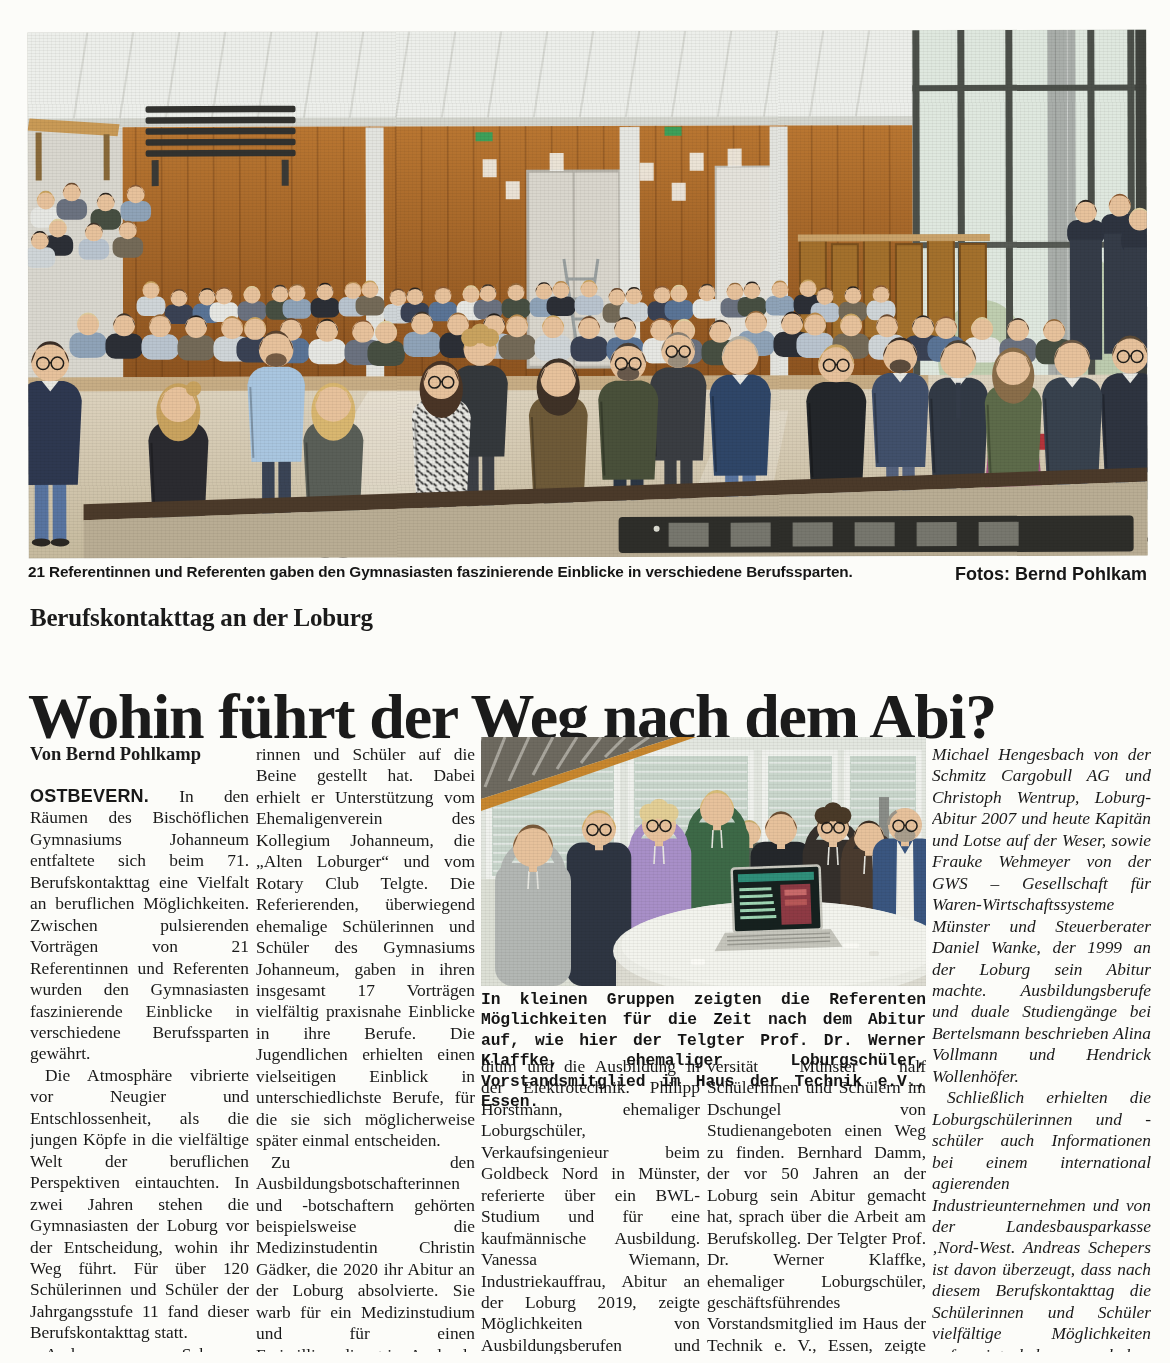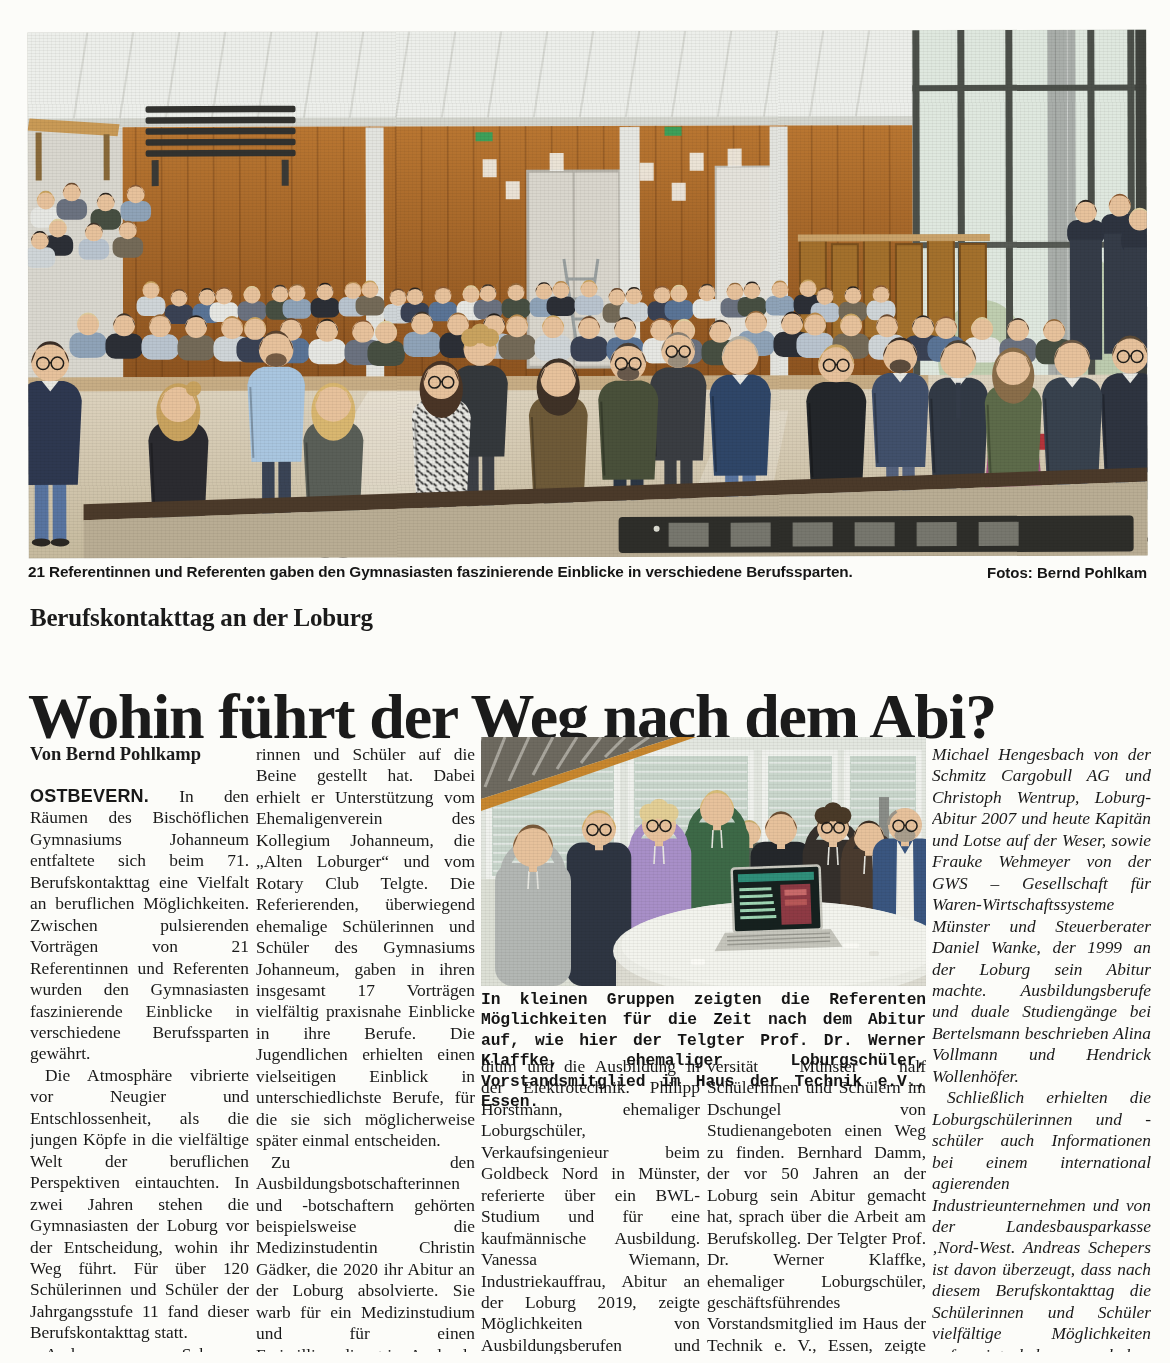--- a/index.html
+++ b/index.html
@@ -12,21 +12,21 @@
   .photo-mid{left:481px;top:737px;width:445px;height:249px;}
   .grain{position:absolute;inset:0;pointer-events:none;
     background-image:repeating-linear-gradient(0deg, rgba(40,35,25,.05) 0 1px, transparent 1px 3px),
                      repeating-linear-gradient(90deg, rgba(40,35,25,.035) 0 1px, transparent 1px 4px);
     mix-blend-mode:multiply;}
   
   .caption-row{position:absolute;left:28px;top:563px;width:1119px;display:flex;
     justify-content:space-between;align-items:flex-start;
     font-family:"Liberation Sans", sans-serif;font-weight:700;color:#161616;gap:36px;}
   .caption-row .cap{font-size:15.3px;letter-spacing:-.1px;}
-  .caption-row .credit{font-size:15px;white-space:nowrap;margin-left:26px;padding-top:1px;}
+  .caption-row .credit{font-size:18px;white-space:nowrap;margin-left:26px;padding-top:1px;}
   .kicker{position:absolute;left:30px;top:604px;font-size:25px;font-weight:700;letter-spacing:-.2px;}
   .headline{position:absolute;left:28px;top:641px;width:1120px;font-size:64px;font-weight:700;
     letter-spacing:-1.2px;line-height:1.04;white-space:nowrap;}
   .byline{position:absolute;left:30px;top:744px;font-size:18.5px;font-weight:700;text-align:right;}
   
   .col{position:absolute;width:219px;font-size:17.4px;line-height:21.45px;text-align:justify;
     color:#191919;overflow:hidden;hyphens:auto;-webkit-hyphens:auto;word-spacing:.02em;}
   .col-1{left:30px; top:786px;height:566px;}
   .col-2{left:256px;top:744px;height:608px;}
   .col-3{left:481px;top:1056px;height:298px;}

